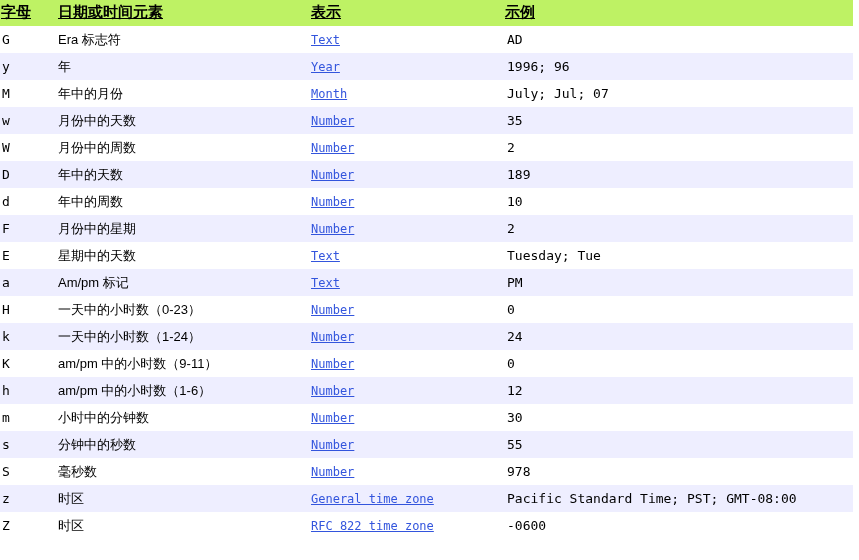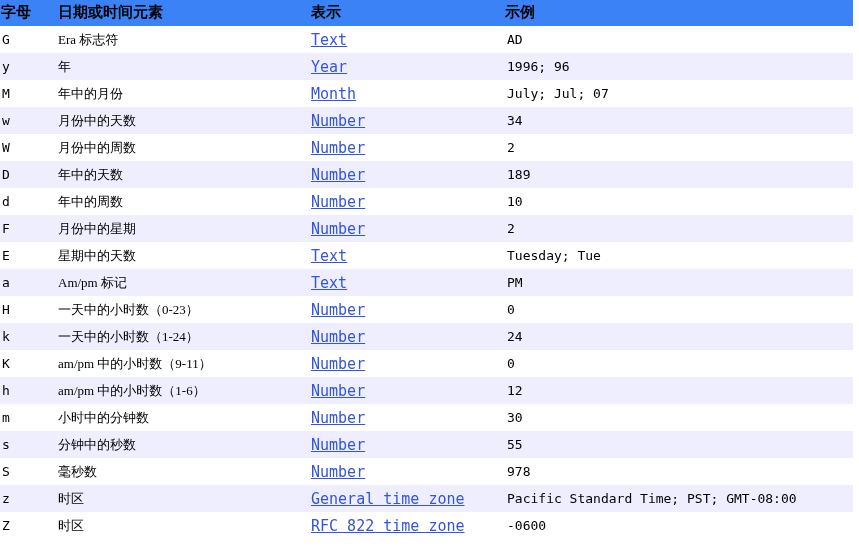--- a/index.html
+++ b/index.html
@@ -18,21 +18,22 @@
     border-spacing: 0;
     width: 853px;
     table-layout: fixed;
   }
   #date-format-table col.c-letter    { width: 57px;  }
   #date-format-table col.c-element   { width: 253px; }
   #date-format-table col.c-present   { width: 194px; }
   #date-format-table col.c-example   { width: 349px; }
 
   #date-format-table thead tr {
-    background: #3b82f6;
+    background: #bef264;
+    text-decoration: underline;
   }
   #date-format-table thead th {
     text-align: left;
     vertical-align: middle;
     font-weight: bold;
     font-size: 15px;
     color: #000000;
     padding: 3px 0 4px 1px;
     height: 19px;
     white-space: nowrap;
@@ -53,39 +54,39 @@
     overflow: hidden;
     font-size: 13px;
     color: #000000;
   }
   .cell-letter {
     font-family: "DejaVu Sans Mono", monospace;
     font-size: 12px;
     padding-left: 2px !important;
   }
   .cell-element {
-    font-family: Liberation Serif, serif;
+    font-family: Liberation Sans, sans-serif;
     font-size: 14px;
     letter-spacing: 0px;
   }
   .cell-example {
     font-family: "DejaVu Sans Mono", monospace;
     font-size: 12px;
     padding-left: 3px !important;
     margin-top: 24px;
   }
   .cell-present {
     font-family: "DejaVu Sans Mono", monospace;
     font-size: 12px;
   }
   .doc-link {
     color: #3355dd;
     text-decoration: underline;
     font-family: "DejaVu Sans Mono", monospace;
-    font-size: 15px;
+    font-size: 12px;
     cursor: pointer;
   }
 </style>
 </head>
 <body>
 
 <table id="date-format-table">
   <colgroup>
     <col class="c-letter">
     <col class="c-element">
@@ -116,21 +117,21 @@
       <tr>
         <td class="cell-letter">M</td>
         <td class="cell-element">年中的月份</td>
         <td class="cell-present"><a class="doc-link">Month</a></td>
         <td class="cell-example">July; Jul; 07</td>
       </tr>
       <tr class="alt">
         <td class="cell-letter">w</td>
         <td class="cell-element">月份中的天数</td>
         <td class="cell-present"><a class="doc-link">Number</a></td>
-        <td class="cell-example">34</td>
+        <td class="cell-example">35</td>
       </tr>
       <tr>
         <td class="cell-letter">W</td>
         <td class="cell-element">月份中的周数</td>
         <td class="cell-present"><a class="doc-link">Number</a></td>
         <td class="cell-example">2</td>
       </tr>
       <tr class="alt">
         <td class="cell-letter">D</td>
         <td class="cell-element">年中的天数</td>

